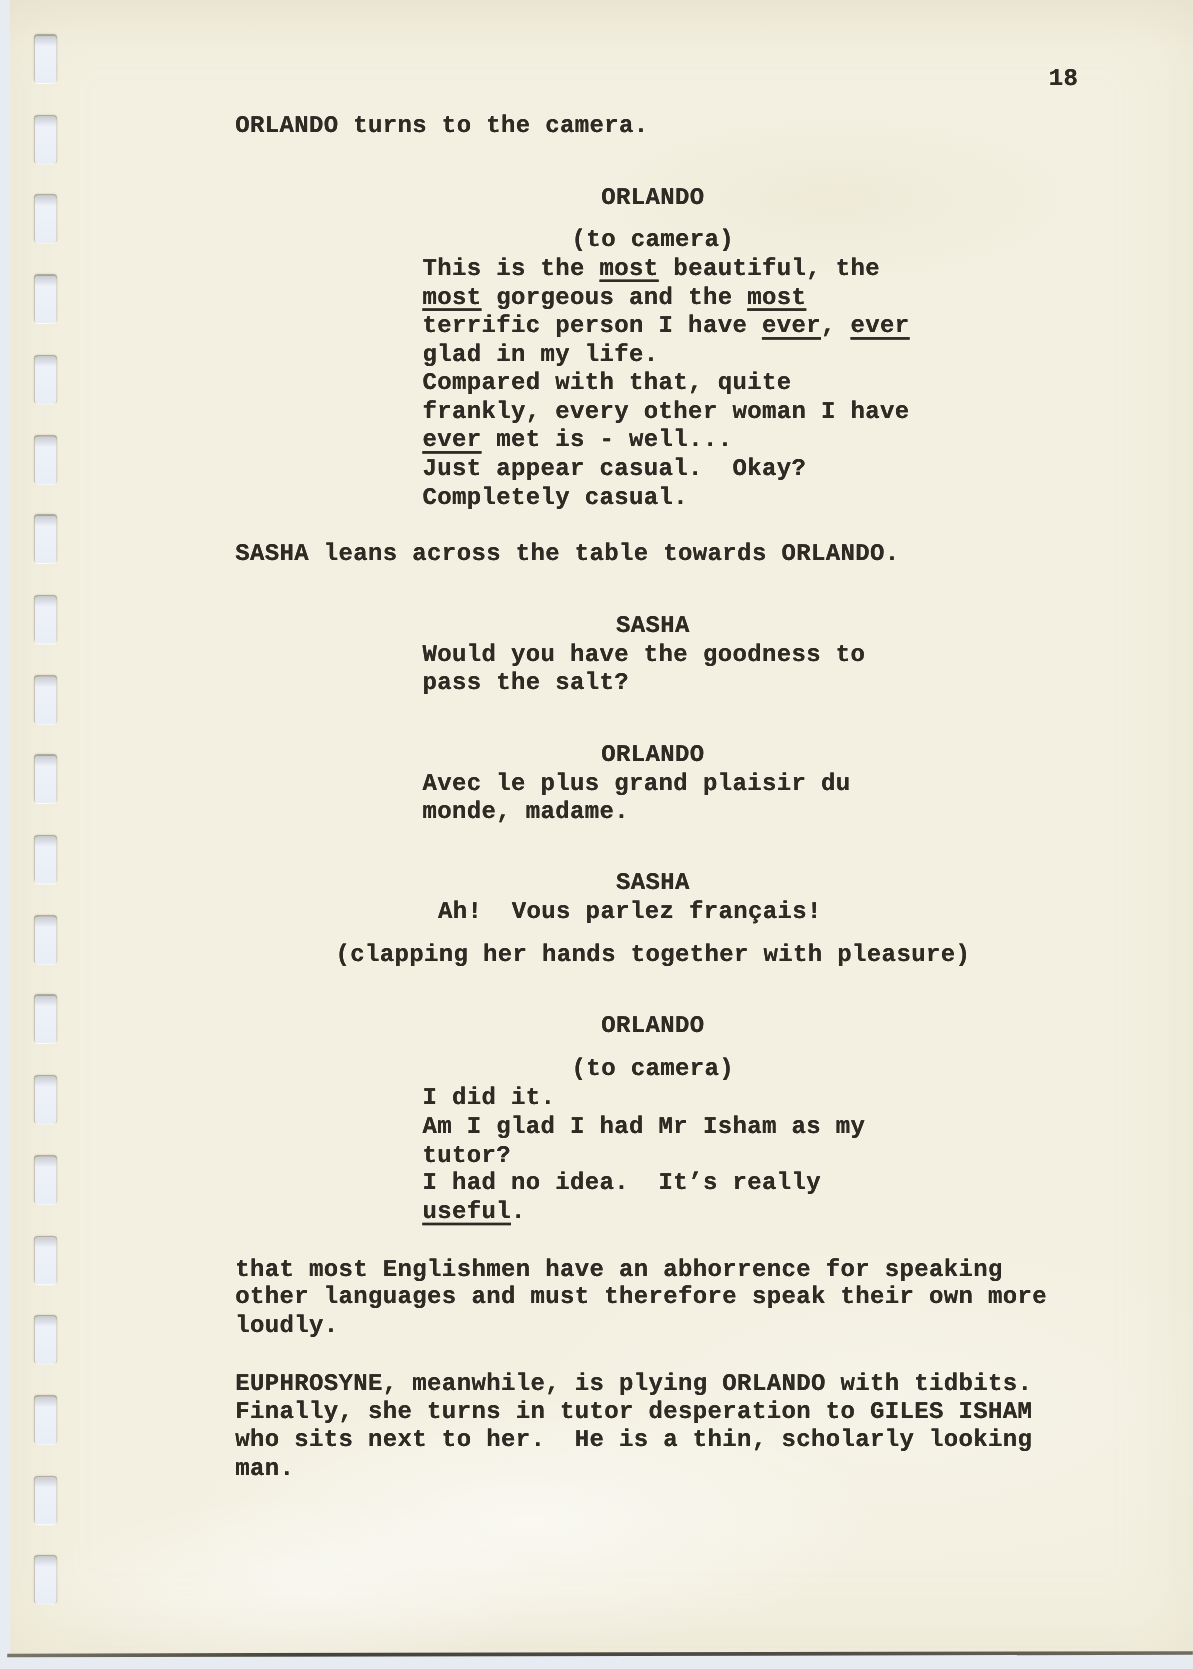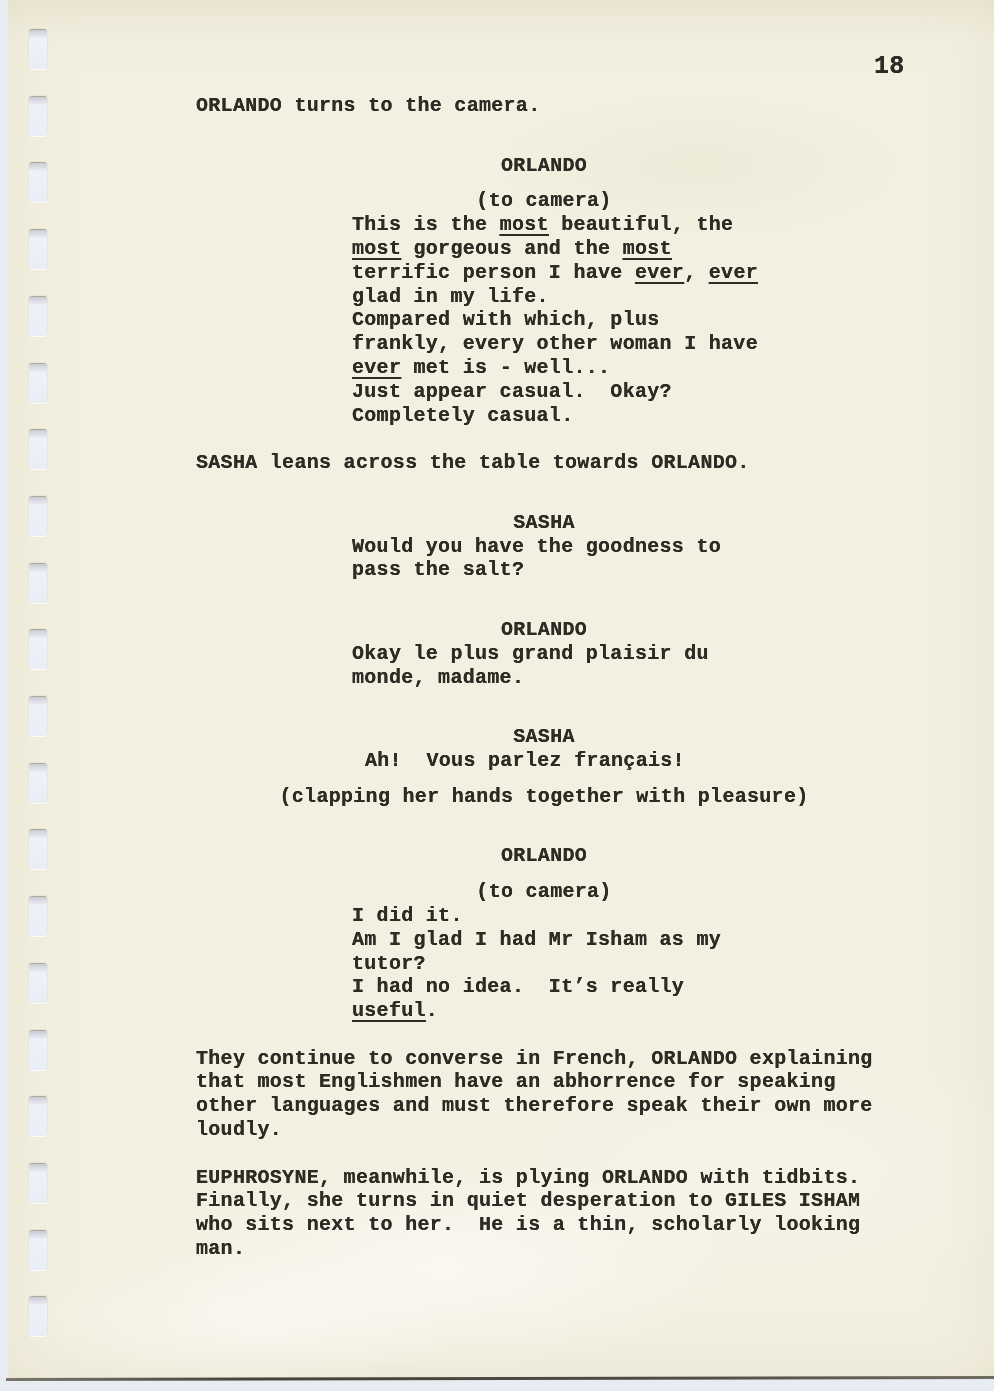--- a/index.html
+++ b/index.html
@@ -39,21 +39,21 @@
   .holes{position:absolute;left:0;top:0;width:70px;height:1391px;}
   .hole{
     position:absolute;
     left:29px;width:18px;height:39px;
     border-radius:3px;
     background:linear-gradient(180deg,#c9cdd3 0,#eef2f8 22%,#e9eef6 100%);
     box-shadow:0 -1px 1px rgba(105,100,84,.55), 0 1px 0 rgba(255,255,255,.8);
   }
   .page-number{
     position:absolute;left:866px;top:55px;
-    font-size:25px;line-height:23.8px;letter-spacing:.3px;
+    font-size:20px;line-height:23.8px;letter-spacing:.3px;
     font-weight:700;color:var(--ink,#2d2b24);
     text-shadow:0 0 .5px currentColor;
     white-space:pre;
   }
   .script{position:absolute;left:0;top:94px;width:838px;}
   .line{
     height:23.8px;line-height:23.8px;
     font-size:20px;letter-spacing:.3px;font-weight:700;
     color:var(--ink,#2d2b24);
     text-shadow:0 0 .5px currentColor;
@@ -80,55 +80,54 @@
   <div class="page-number">18</div>
   <div class="script">
       <div class="line action">ORLANDO turns to the camera.</div>
       <div class="line blank"></div>
       <div class="line char">ORLANDO</div>
       <div class="line paren">(to camera)</div>
       <div class="line dialogue">This is the <u>most</u> beautiful, the</div>
       <div class="line dialogue"><u>most</u> gorgeous and the <u>most</u></div>
       <div class="line dialogue">terrific person I have <u>ever</u>, <u>ever</u></div>
       <div class="line dialogue">glad in my life.</div>
-      <div class="line dialogue">Compared with which, plus</div>
+      <div class="line dialogue">Compared with that, quite</div>
       <div class="line dialogue">frankly, every other woman I have</div>
       <div class="line dialogue"><u>ever</u> met is - well...</div>
       <div class="line dialogue">Just appear casual.  Okay?</div>
       <div class="line dialogue">Completely casual.</div>
       <div class="line blank"></div>
       <div class="line action">SASHA leans across the table towards ORLANDO.</div>
       <div class="line blank"></div>
       <div class="line char">SASHA</div>
       <div class="line dialogue">Would you have the goodness to</div>
       <div class="line dialogue">pass the salt?</div>
       <div class="line blank"></div>
       <div class="line char">ORLANDO</div>
-      <div class="line dialogue">Okay le plus grand plaisir du</div>
+      <div class="line dialogue">Avec le plus grand plaisir du</div>
       <div class="line dialogue">monde, madame.</div>
       <div class="line blank"></div>
       <div class="line char">SASHA</div>
       <div class="line dialogue2">Ah!  Vous parlez français!</div>
       <div class="line paren">(clapping her hands together with pleasure)</div>
       <div class="line blank"></div>
       <div class="line char">ORLANDO</div>
       <div class="line paren">(to camera)</div>
       <div class="line dialogue">I did it.</div>
       <div class="line dialogue">Am I glad I had Mr Isham as my</div>
       <div class="line dialogue">tutor?</div>
       <div class="line dialogue">I had no idea.  It’s really</div>
       <div class="line dialogue"><u>useful</u>.</div>
       <div class="line blank"></div>
-      <div class="line action">They continue to converse in French, ORLANDO explaining</div>
       <div class="line action">that most Englishmen have an abhorrence for speaking</div>
       <div class="line action">other languages and must therefore speak their own more</div>
       <div class="line action">loudly.</div>
       <div class="line blank"></div>
       <div class="line action">EUPHROSYNE, meanwhile, is plying ORLANDO with tidbits.</div>
-      <div class="line action">Finally, she turns in quiet desperation to GILES ISHAM</div>
+      <div class="line action">Finally, she turns in tutor desperation to GILES ISHAM</div>
       <div class="line action">who sits next to her.  He is a thin, scholarly looking</div>
       <div class="line action">man.</div>
     </div>
 </div>
 <div class="page-edge"></div>
 <div class="holes">
     <div class="hole" style="top: 30px;"></div>
     <div class="hole" style="top: 97px;"></div>
     <div class="hole" style="top: 163px;"></div>
     <div class="hole" style="top: 230px;"></div>

